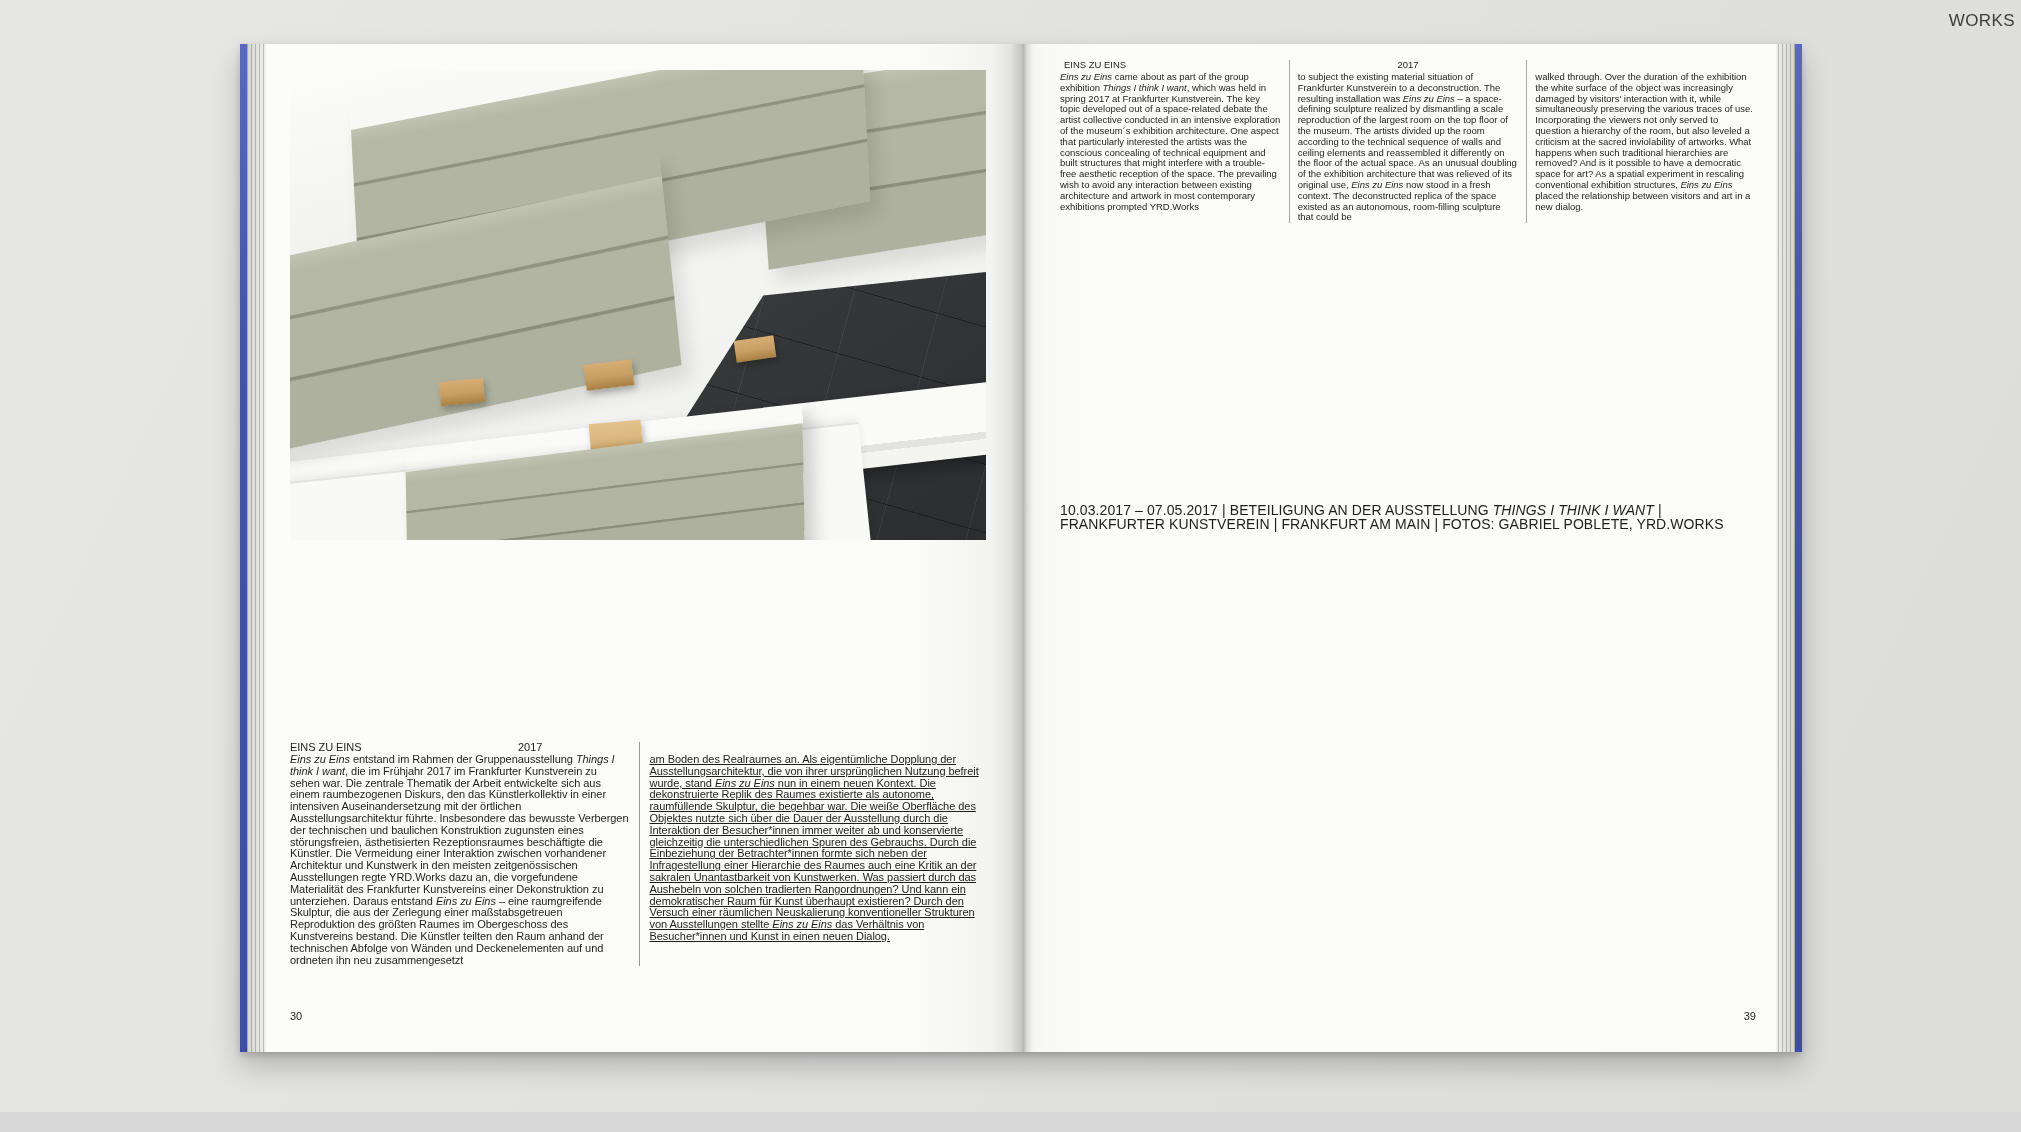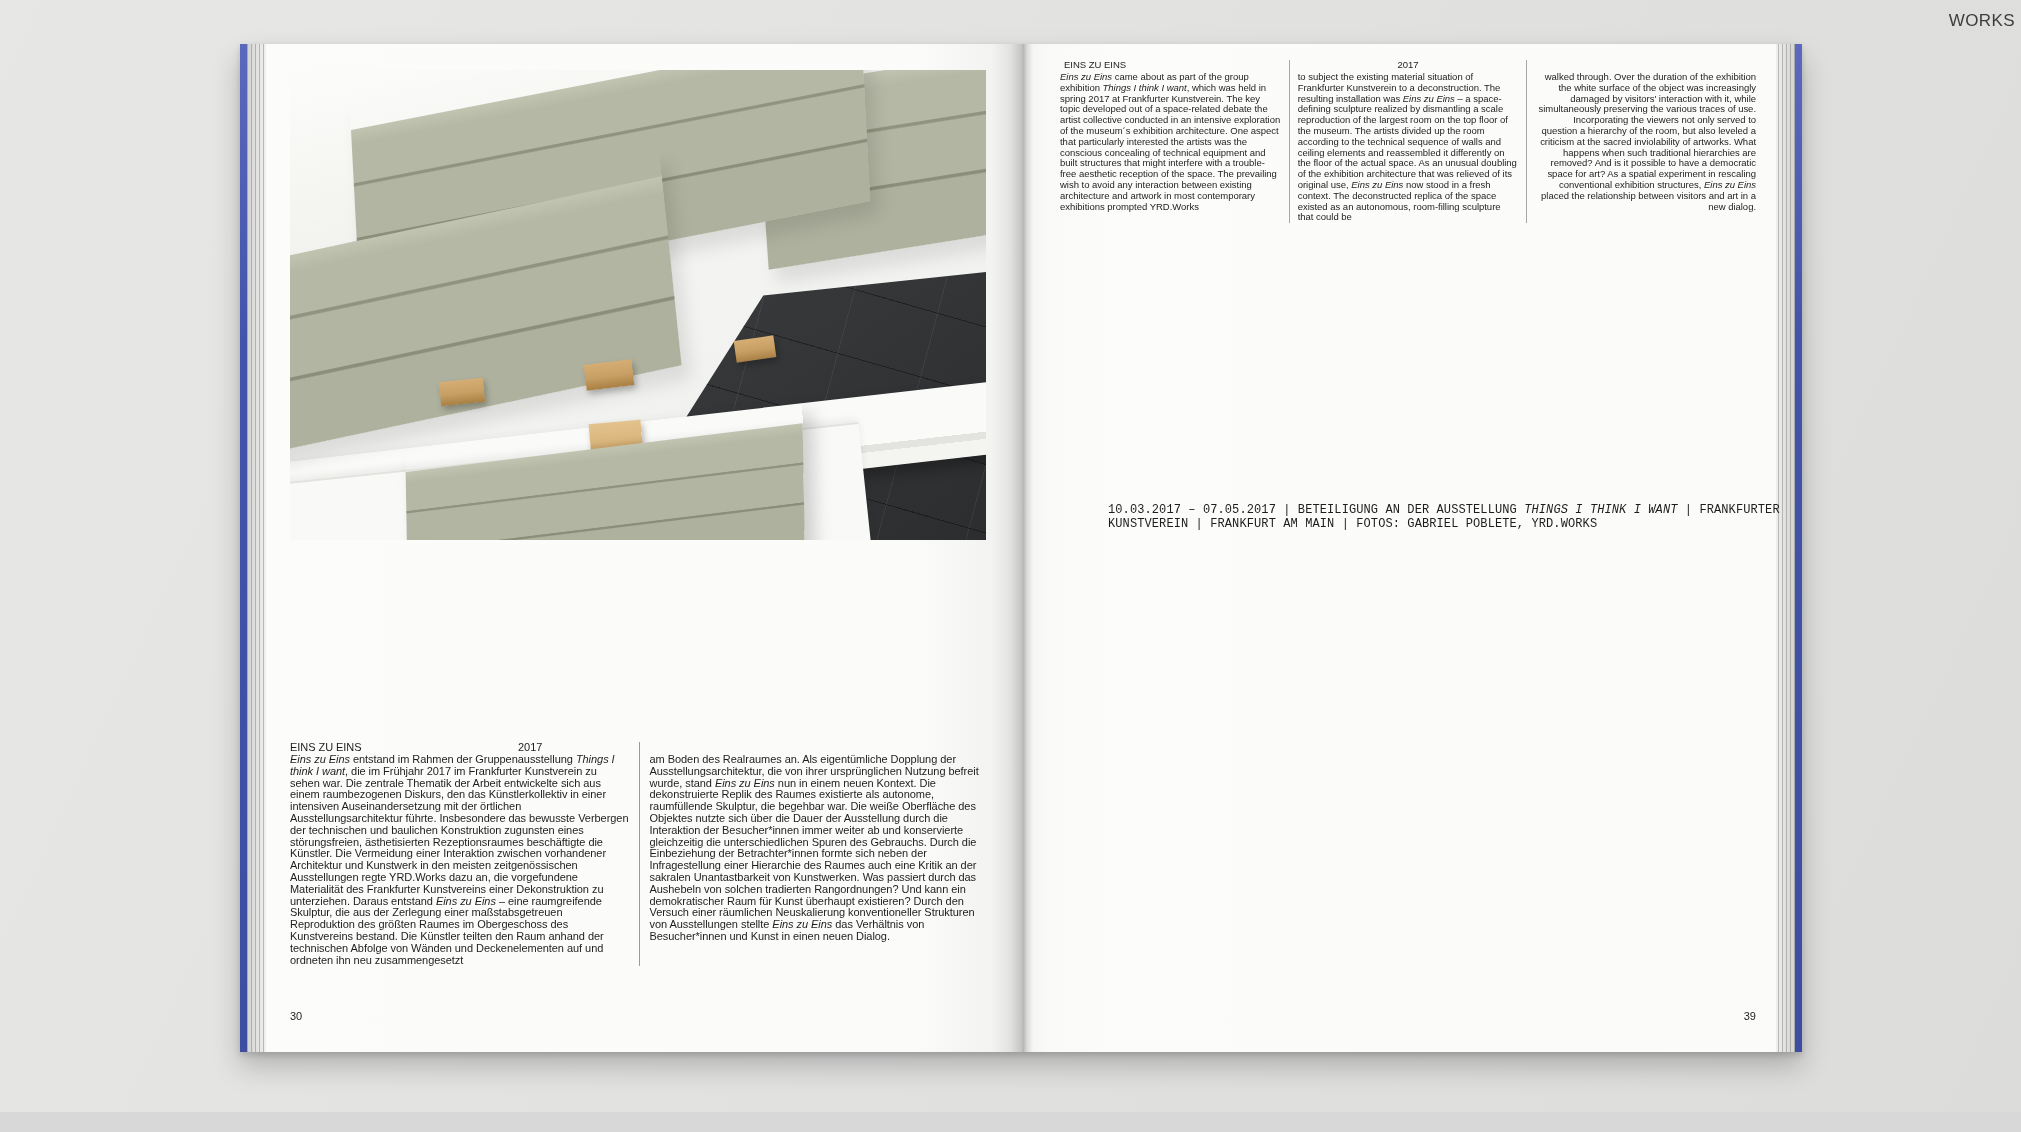--- a/index.html
+++ b/index.html
@@ -78,36 +78,36 @@
   .ph-wood.w1{left:150px; top:310px; width:44px; height:24px; transform:rotate(-6deg);}
   .ph-wood.w2{left:295px; top:292px; width:48px; height:26px; transform:rotate(-7deg);}
   .ph-wood.w3{left:445px; top:268px; width:40px; height:22px; transform:rotate(-8deg);}
   .ph-wood.w4{left:300px; top:352px; width:52px; height:34px; transform:rotate(-5deg);
     background:linear-gradient(180deg,#e4c28c,#d9b67d 55%,#b98f52);}
 
   
   .lp-text{position:absolute; left:50px; top:698px; width:698px; display:flex;}
   .lp-col{width:348px; font-size:11px; line-height:11.8px; letter-spacing:-.05px;}
   .lp-col.c1{padding-right:10px;}
-  .lp-col.c2{border-left:1px solid #9a9a9a; padding-left:10px;}
+  .lp-col.c2{border-left:1px solid #9a9a9a; padding-left:10px;text-decoration:underline;}
   .lp-head{position:relative; height:12px;}
   .lp-head .yr{position:absolute; left:228px; top:0;}
   .pad-line{height:12px;}
 
   .rp-text{position:absolute; left:820px; top:16px; width:696px; display:flex;}
   .rp-col{flex:1 1 0; font-size:9.5px; line-height:10.8px; letter-spacing:-.02px; padding:0 8px;}
   .rp-col.c1{padding-left:0;}
-  .rp-col.c3{padding-right:0;text-align:right;}
+  .rp-col.c3{padding-right:0;}
   .rp-col.c2,.rp-col.c3{border-left:1px solid #a6a6a6;}
   .rp-head{height:12px;}
   .rp-col.c1 .rp-head{padding-left:4px;}
   .rp-col.c2 .rp-head{text-align:center;}
 
-  .caption{position:absolute; left:868px; top:459px; width:680px;
-    font-size:12px; line-height:14px; letter-spacing:.1px;font-family:Liberation Mono, monospace;}
+  .caption{position:absolute; left:820px; top:459px; width:680px;
+    font-size:14px; line-height:14px; letter-spacing:.1px;}
 
   .pagenum{position:absolute; top:966px; font-size:11px;}
   .pagenum.n20{left:50px;}
   .pagenum.n21{right:46px;}
 
   i{font-style:italic;}
 </style>
 </head>
 <body>
 

